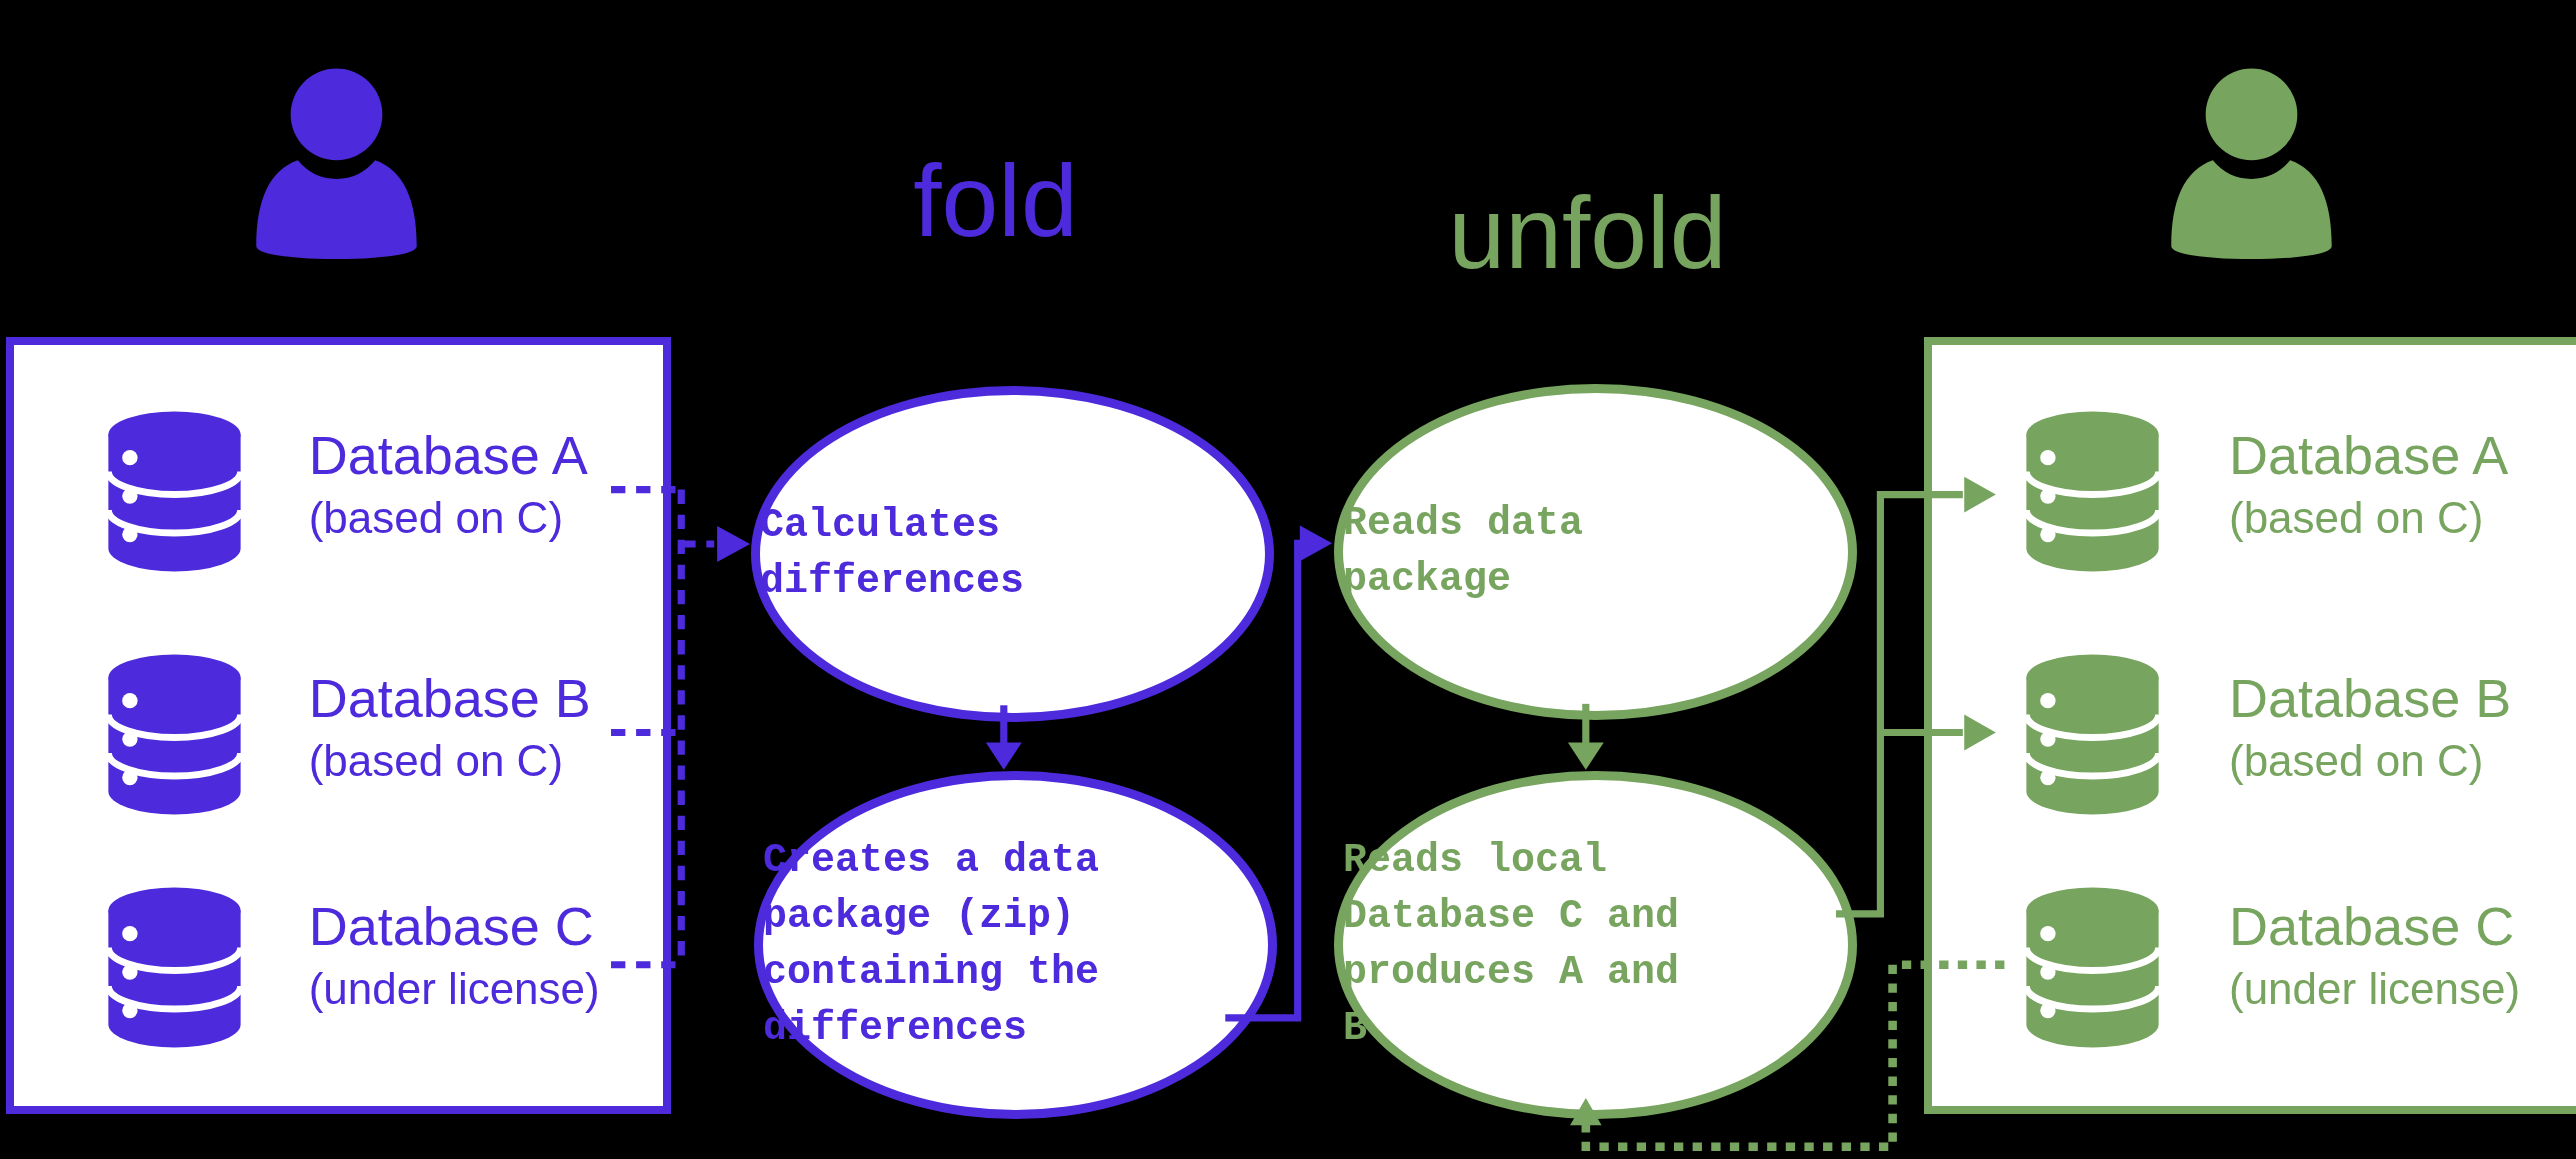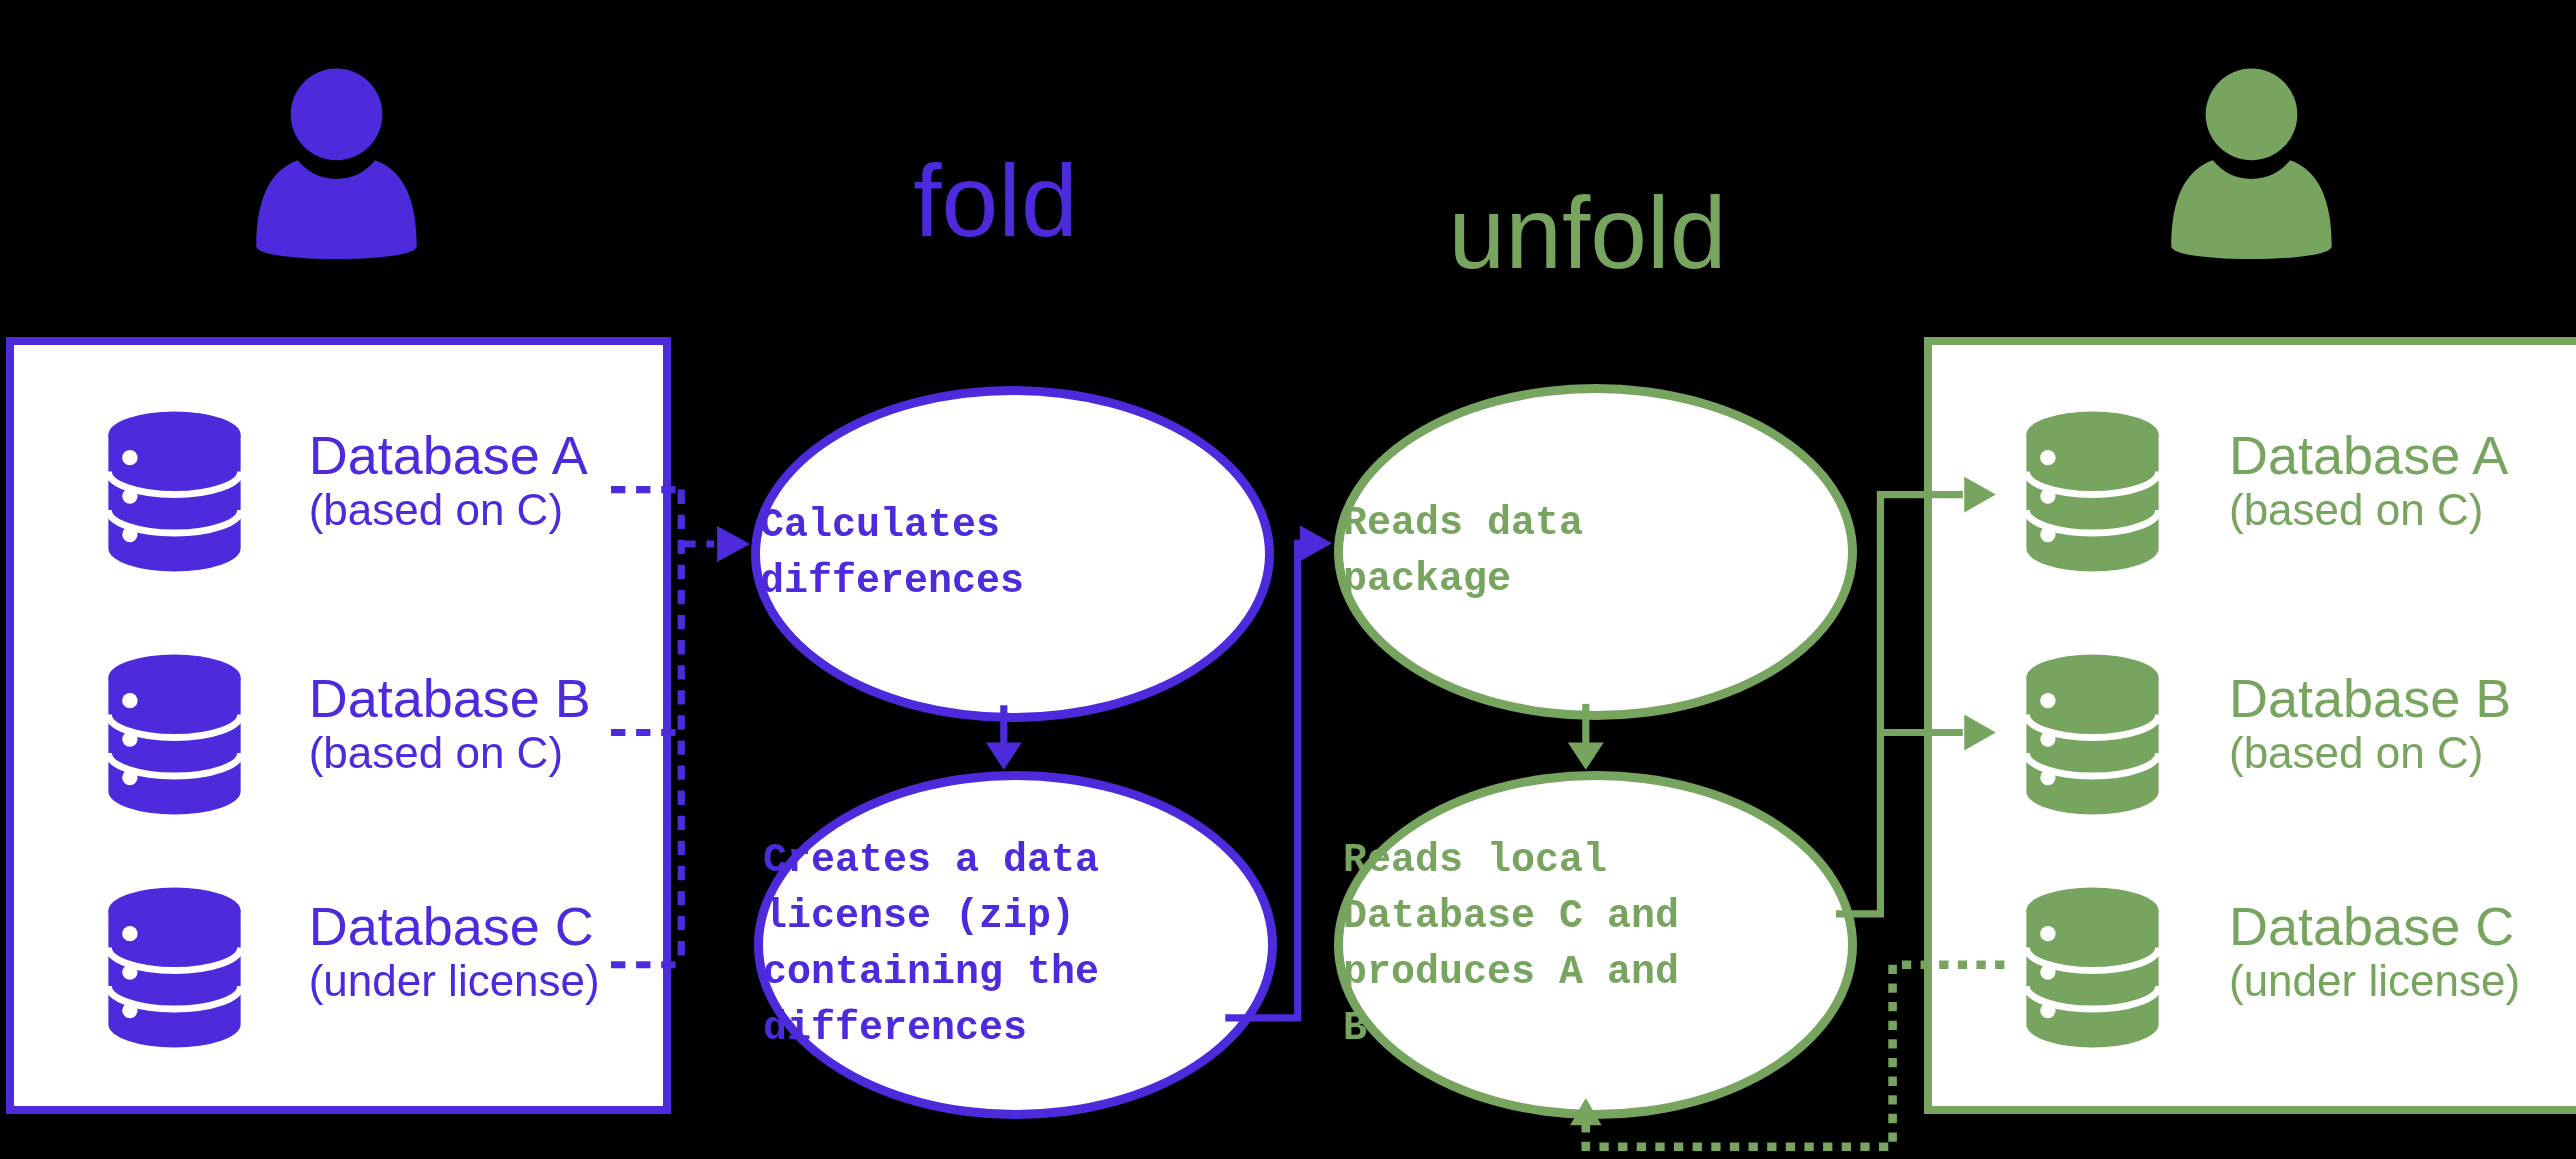--- a/index.html
+++ b/index.html
@@ -24,21 +24,21 @@
   
   .panel{
     position:absolute;top:337px;height:761px;background:var(--panel-bg);padding-left:15px;
   }
   .panel.purple{border:8.6px solid var(--purple);}
   .panel.green{border:8.6px solid var(--green);}
   .db-row{position:absolute;}
   .db-icon{position:absolute;width:141px;height:163px;}
   .db-text{position:absolute;white-space:nowrap;}
   .db-name{font-size:54px;line-height:57px;font-weight:400;}
-  .db-note{font-size:44px;line-height:47px;font-weight:400;margin-top:2px;}
+  .db-note{font-size:44px;line-height:47px;font-weight:400;margin-top:10px;}
   .panel.purple .db-name,.panel.purple .db-note{color:var(--purple);}
   .panel.green .db-name,.panel.green .db-note{color:var(--green);}
   
   .ellipse{
     position:absolute;background:#fff;border-radius:50%;
     display:flex;flex-direction:column;align-items:flex-start;justify-content:center;
     text-align:center;
     font-family:Liberation Mono, monospace;
   }
   .ellipse.purple{border:9.3px solid var(--purple);color:var(--purple);}
@@ -149,21 +149,21 @@
       </div>
     </div>
   </div>
 
   <div class="ellipse purple" style="left:751px;top:386px;width:505px;height:318px">
     <span class="line">Calculates</span>
     <span class="line">differences</span>
   </div>
   <div class="ellipse purple" style="left:754px;top:771px;width:505px;height:330px">
     <span class="line">Creates a data</span>
-    <span class="line">license (zip)</span>
+    <span class="line">package (zip)</span>
     <span class="line">containing the</span>
     <span class="line">differences</span>
   </div>
 
   <div class="ellipse green" style="left:1334px;top:384px;width:505px;height:318px">
     <span class="line">Reads data</span>
     <span class="line">package</span>
   </div>
   <div class="ellipse green" style="left:1334px;top:771px;width:505px;height:330px">
     <span class="line">Reads local</span>

